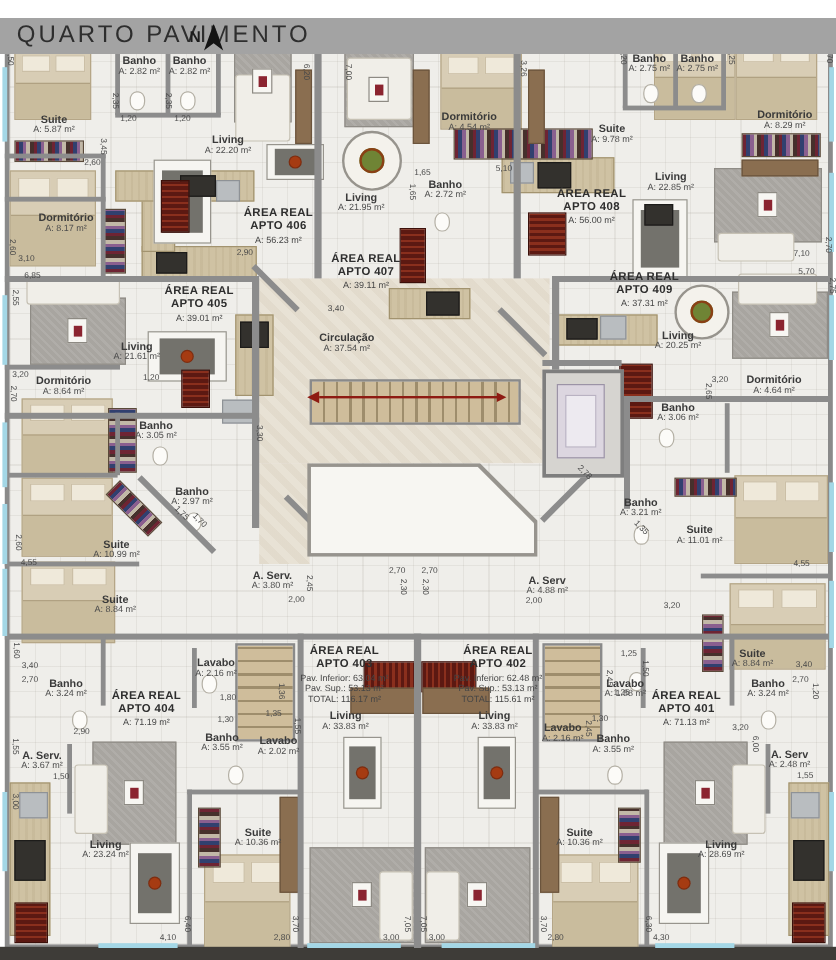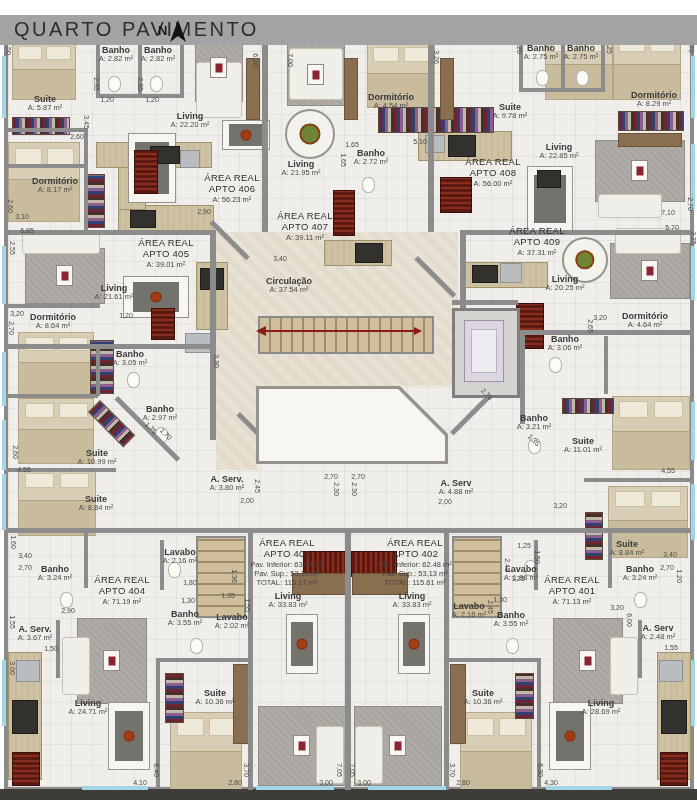--- a/index.html
+++ b/index.html
@@ -46,21 +46,21 @@
   .arrowline{background:#8e1b12;height:2px;z-index:13}
   .ah{width:0;height:0;border-style:solid;z-index:13}
   .elev1{background:#d6d4d0;border:3px solid #7e7e7e;z-index:12}
   .elev2{position:absolute;left:9px;top:9px;width:38px;height:60px;background:#dcd6e0;border:1px solid #9b93a6}
   .elev3{position:absolute;left:16px;top:18px;width:24px;height:42px;background:#edeaf0;border:1px solid #b9b2c2}
   .wellO{z-index:12}
   .room-label{text-align:center;line-height:1.05;transform:translate(-50%,-50%);white-space:nowrap;z-index:20}
   .rname{font-size:9px;font-weight:bold;color:#3a3a3a}
   .rarea{font-size:7.5px;color:#4c4c4c}
   .apto-label{text-align:center;line-height:1.2;transform:translate(-50%,-50%);white-space:nowrap;z-index:20}
-  .albig{font-size:9.5px;font-weight:normal;color:#2e2e2e;letter-spacing:.3px}
+  .albig{font-size:9.5px;font-weight:bold;color:#2e2e2e;letter-spacing:.3px}
   .alsm{font-size:7.5px;color:#454545}
   .dim{font-size:7px;color:#4a4a4a;white-space:nowrap;z-index:20}
 </style>
 </head>
 <body>
 
 <div class="stage">
   <div class="abs" id="titlebar">
     <span id="title">QUARTO PAVIMENTO</span>
     <span id="north">
@@ -521,21 +521,21 @@
       <div class="abs room-label" style="left: 288px; top: 601px;">
         <div class="rname">Living</div>
         <div class="rarea">A: 33.83 m²</div>
       </div>
       <div class="abs room-label" style="left: 412px; top: 601px;">
         <div class="rname">Living</div>
         <div class="rarea">A: 33.83 m²</div>
       </div>
       <div class="abs room-label" style="left: 88px; top: 708px;">
         <div class="rname">Living</div>
-        <div class="rarea">A: 24.71 m²</div>
+        <div class="rarea">A: 23.24 m²</div>
       </div>
       <div class="abs room-label" style="left: 601px; top: 708px;">
         <div class="rname">Living</div>
         <div class="rarea">A: 28.69 m²</div>
       </div>
       <div class="abs room-label" style="left: 215px; top: 698px;">
         <div class="rname">Suite</div>
         <div class="rarea">A: 10.36 m²</div>
       </div>
       <div class="abs room-label" style="left: 483px; top: 698px;">

